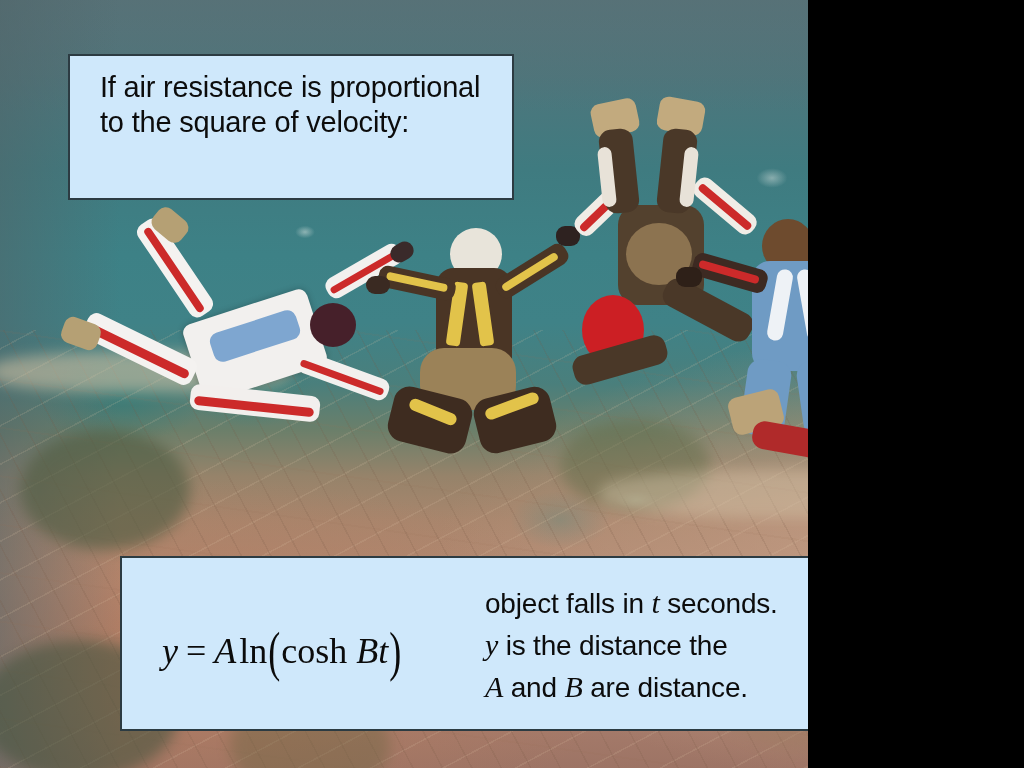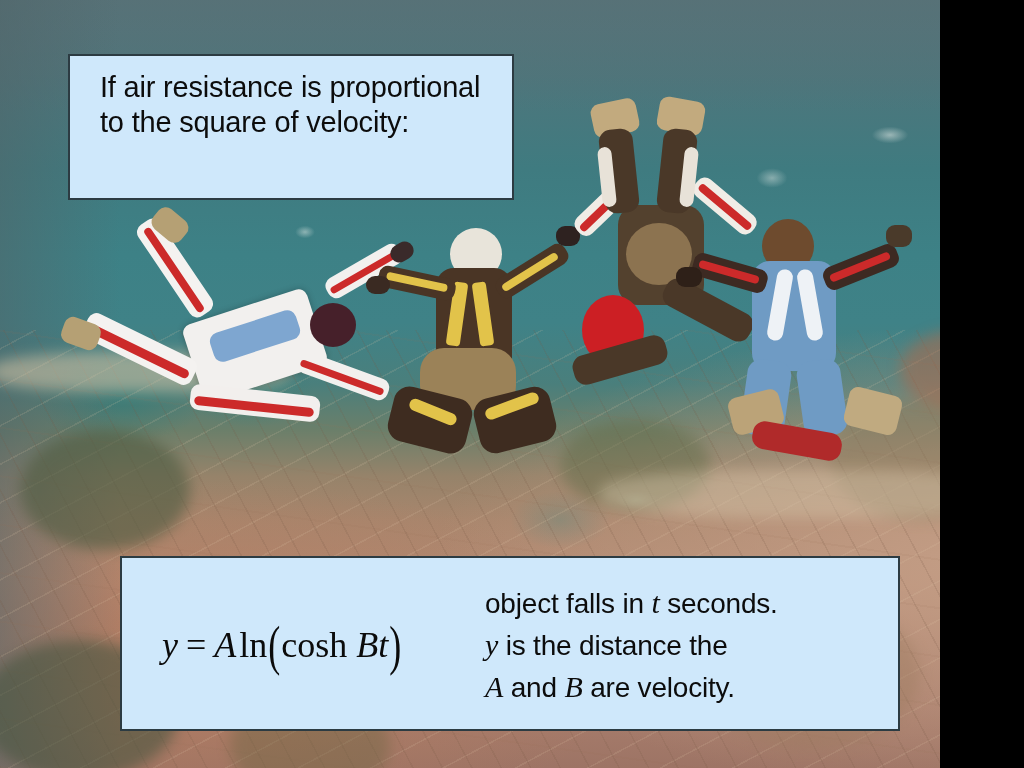--- a/index.html
+++ b/index.html
@@ -6,21 +6,21 @@
     margin: 0;
     padding: 0;
     background: #000;
   }
   body {
     font-family: "Liberation Sans", sans-serif;
   }
 
   .slide {
     position: relative;
-    width: 940px;
+    width: 808px;
     height: 768px;
     overflow: hidden;
     background: #2d4a52;
   }
 
   
   .photo {
     position: absolute;
     inset: 0;
     background:
@@ -125,21 +125,21 @@
   }
 
   .bottom-inner {
     position: relative;
     width: 100%;
     height: 100%;
   }
   .formula {
     position: absolute;
     left: 40px;
-    top: 66px;
+    top: 72px;
     font-family: "Liberation Serif", serif;
     font-size: 36px;
     color: #0b0b0b;
     white-space: nowrap;
   }
   .formula .v { font-style: italic; }
   .formula .op { font-style: normal; }
   .formula .paren {
     font-style: normal;
     display: inline-block;
@@ -283,21 +283,21 @@
       </div>
 
       <div class="desc">
         <div>
           <span>object falls in </span><i>t</i><span> seconds.</span>
         </div>
         <div>
           <i>y</i><span> is the distance the</span>
         </div>
         <div>
-          <i>A</i><span> and </span><i>B</i><span> are velocity.</span>
+          <i>A</i><span> and </span><i>B</i><span> are distance.</span>
         </div>
       </div>
 
     </div>
   </div>
 
   <svg class="nav-arrow" viewBox="0 0 38 20">
     <line x1="1" y1="10" x2="27" y2="10" stroke="#1a1ad0" stroke-width="3"></line>
     <polygon points="24,3 37,10 24,17" fill="#1a1ad0"></polygon>
   </svg>

